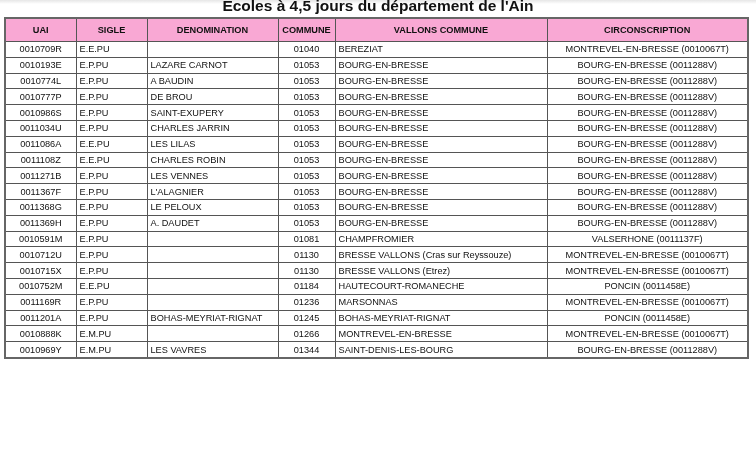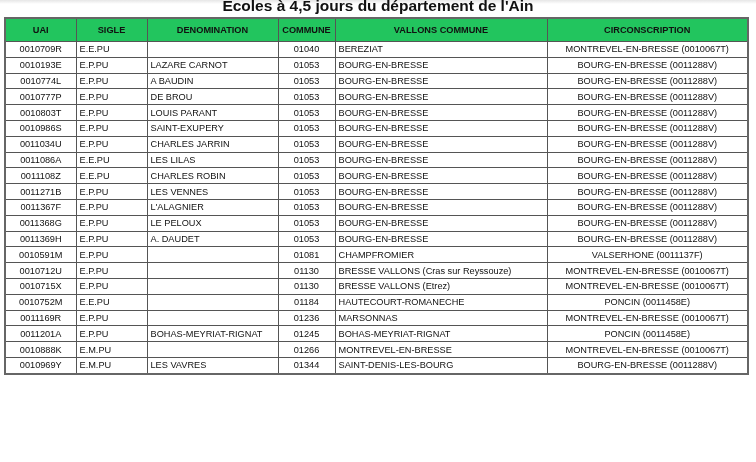--- a/index.html
+++ b/index.html
@@ -1,21 +1,21 @@
 <!DOCTYPE html>
 <html><head>
 <meta charset="utf-8">
 <style>
   html, body { margin: 0; padding: 0; background: #ffffff; }
   body { width: 756px; height: 462px; overflow: hidden; position: relative; font-family: "Liberation Sans", sans-serif; }
   .topbar { position: absolute; left: 0; top: 0; width: 756px; height: 4px; background: linear-gradient(#e6e6e6, #ffffff); }
   .title { position: absolute; left: 0; top: -3px; width: 756px; text-align: center; font-size: 15.5px; font-weight: bold; color: #111; letter-spacing: 0px; }
   table { position: absolute; left: 4px; top: 17px; border-collapse: collapse; table-layout: fixed; width: 743px; }
   th, td { border: 1px solid #555; padding: 0 3px; font-size: 9.2px; color: #111; white-space: nowrap; overflow: hidden; }
-  th { background: #22c55e; height: 22px; font-weight: bold; text-align: center; font-size: 9.2px; }
+  th { background: #f9a8d4; height: 22px; font-weight: bold; text-align: center; font-size: 9.2px; }
   td { height: 14.8px; line-height: 14px; }
   td.c { text-align: center; }
   td.l { text-align: left; }
   table { border: 2px solid #666; }
 </style>
 </head>
 <body>
 
 <div class="topbar"></div>
 <div class="title">Ecoles à 4,5 jours du département de l'Ain</div>
@@ -66,28 +66,20 @@
       </tr>
       <tr>
         <td class="c">0010777P</td>
         <td class="l">E.P.PU</td>
         <td class="l">DE BROU</td>
         <td class="c">01053</td>
         <td class="l">BOURG-EN-BRESSE</td>
         <td class="c">BOURG-EN-BRESSE (0011288V)</td>
       </tr>
       <tr>
-        <td class="c">0010803T</td>
-        <td class="l">E.P.PU</td>
-        <td class="l">LOUIS PARANT</td>
-        <td class="c">01053</td>
-        <td class="l">BOURG-EN-BRESSE</td>
-        <td class="c">BOURG-EN-BRESSE (0011288V)</td>
-      </tr>
-      <tr>
         <td class="c">0010986S</td>
         <td class="l">E.P.PU</td>
         <td class="l">SAINT-EXUPERY</td>
         <td class="c">01053</td>
         <td class="l">BOURG-EN-BRESSE</td>
         <td class="c">BOURG-EN-BRESSE (0011288V)</td>
       </tr>
       <tr>
         <td class="c">0011034U</td>
         <td class="l">E.P.PU</td>

